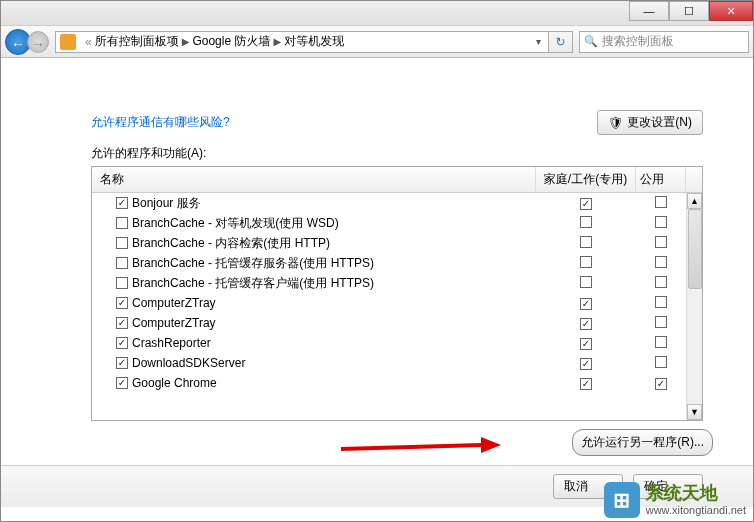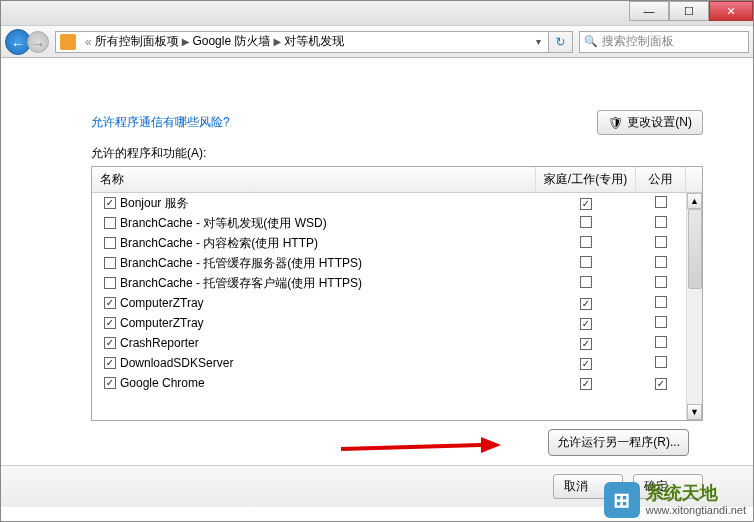--- a/index.html
+++ b/index.html
@@ -20,36 +20,36 @@
   .searchbox .sicon { margin-right:4px; font-size:11px; color:#888; }
   .content { padding: 8px 0 0 0; margin-top: 36px; }
   .row-top { display:flex; justify-content:space-between; padding: 8px 50px 6px 90px; align-items:center; }
   .risk-link { color:#0066cc; font-size:12px; }
   .btn { background:linear-gradient(#fdfdfd,#e6e6e6); border:1px solid #aaa; border-radius:3px; padding:3px 10px; font-size:12px; display:inline-flex; align-items:center; gap:4px; }
   .section-label { font-size:12px; padding:4px 0 4px 90px; }
   .gridwrap { margin:0 50px 0 90px; border:1px solid #aaa; height:255px; display:flex; flex-direction:column; background:#fff; }
   .grid-header { display:flex; background:linear-gradient(#fdfdfd,#eee); border-bottom:1px solid #ccc; font-size:12px; }
   .col-name { flex:1; padding:4px 8px; border-right:1px solid #ddd; }
   .col-hw { width:100px; padding:4px 4px; border-right:1px solid #ddd; text-align:center; }
-  .col-pub { width:50px; padding:4px 4px; text-align:center; border-right:1px solid #ddd; }
+  .col-pub { width:50px; padding:4px 4px; text-align:left; border-right:1px solid #ddd; }
   .col-scroll { width:16px; }
   .grid-body { flex:1; overflow:hidden; position:relative; }
-  .grid-rows { position:absolute; left:4px; right:16px; top:0; }
+  .grid-rows { position:absolute; left:16px; right:16px; top:0; }
   .grid-row { display:flex; font-size:12px; align-items:center; height:20px; }
   .cell-name { flex:1; padding:1px 8px; display:flex; align-items:center; gap:4px; }
   .cell-hw { width:100px; text-align:center; }
   .cell-pub { width:50px; text-align:center; }
   .chk { width:12px; height:12px; border:1px solid #666; display:inline-flex; align-items:center; justify-content:center; font-size:10px; line-height:1; background:#fff; }
   .chk.checked::after { content:"✓"; color:#222; font-size:10px; }
   .scrollbar { position:absolute; right:0; top:0; width:16px; height:100%; background:#f0f0f0; border-left:1px solid #ddd; }
   .sbtn { height:16px; background:linear-gradient(#fdfdfd,#e0e0e0); border:1px solid #bbb; display:flex; align-items:center; justify-content:center; font-size:9px; }
   .sthumb { position:absolute; top:16px; left:1px; width:14px; height:80px; background:linear-gradient(#e8e8e8,#d0d0d0); border:1px solid #bbb; border-radius:2px; }
   .btnrow { display:flex; justify-content:flex-end; gap:8px; padding:6px 50px 0 0; }
   .arrow-row { position:relative; height:44px; }
-  .allow-another { position:absolute; right:64px; top:8px; background:linear-gradient(#fdfdfd,#e6e6e6); border:1px solid #888; border-radius:4px; padding:4px 8px; font-size:12px; }
+  .allow-another { position:absolute; right:40px; top:8px; background:linear-gradient(#fdfdfd,#e6e6e6); border:1px solid #888; border-radius:11px; padding:4px 8px; font-size:12px; }
   .red-arrow { position:absolute; left:340px; top:14px; }
   .bottom-bar { border-top:1px solid #ccc; background:linear-gradient(#f8f8f8,#ececec); padding:8px 50px 8px 0; display:flex; justify-content:flex-end; gap:10px; }
   .watermark { position:absolute; right:8px; bottom:4px; display:flex; align-items:center; gap:6px; }
   .wm-icon { width:36px; height:36px; background:#49c; border-radius:6px; display:flex; align-items:center; justify-content:center; color:#fff; font-size:20px; font-weight:bold; }
   .wm-text { font-size:11px; color:#555; line-height:1.1; text-align:left; }
   .wm-big { font-size:18px; font-weight:bold; color:#4d7c0f; }
 </style>
 </head>
 <body>
 

